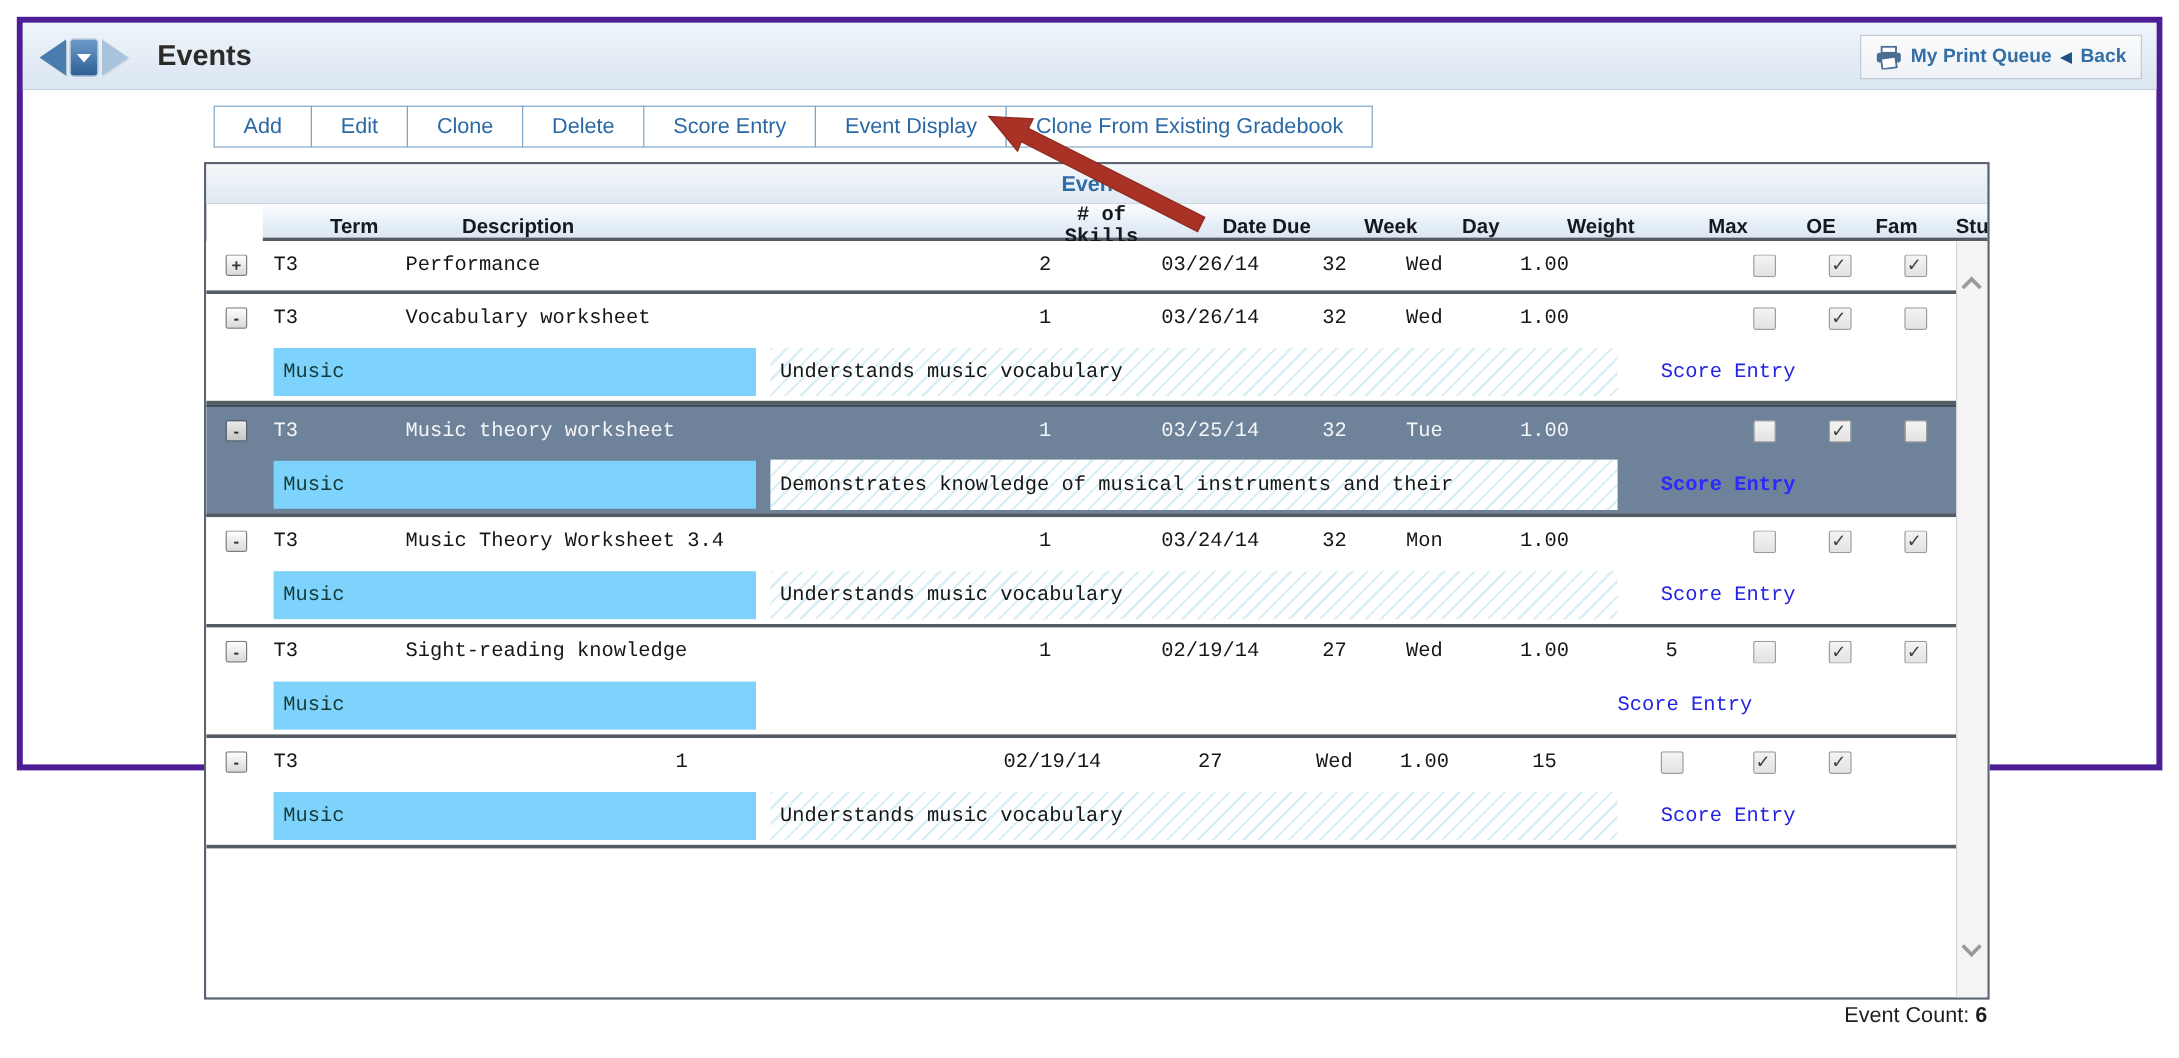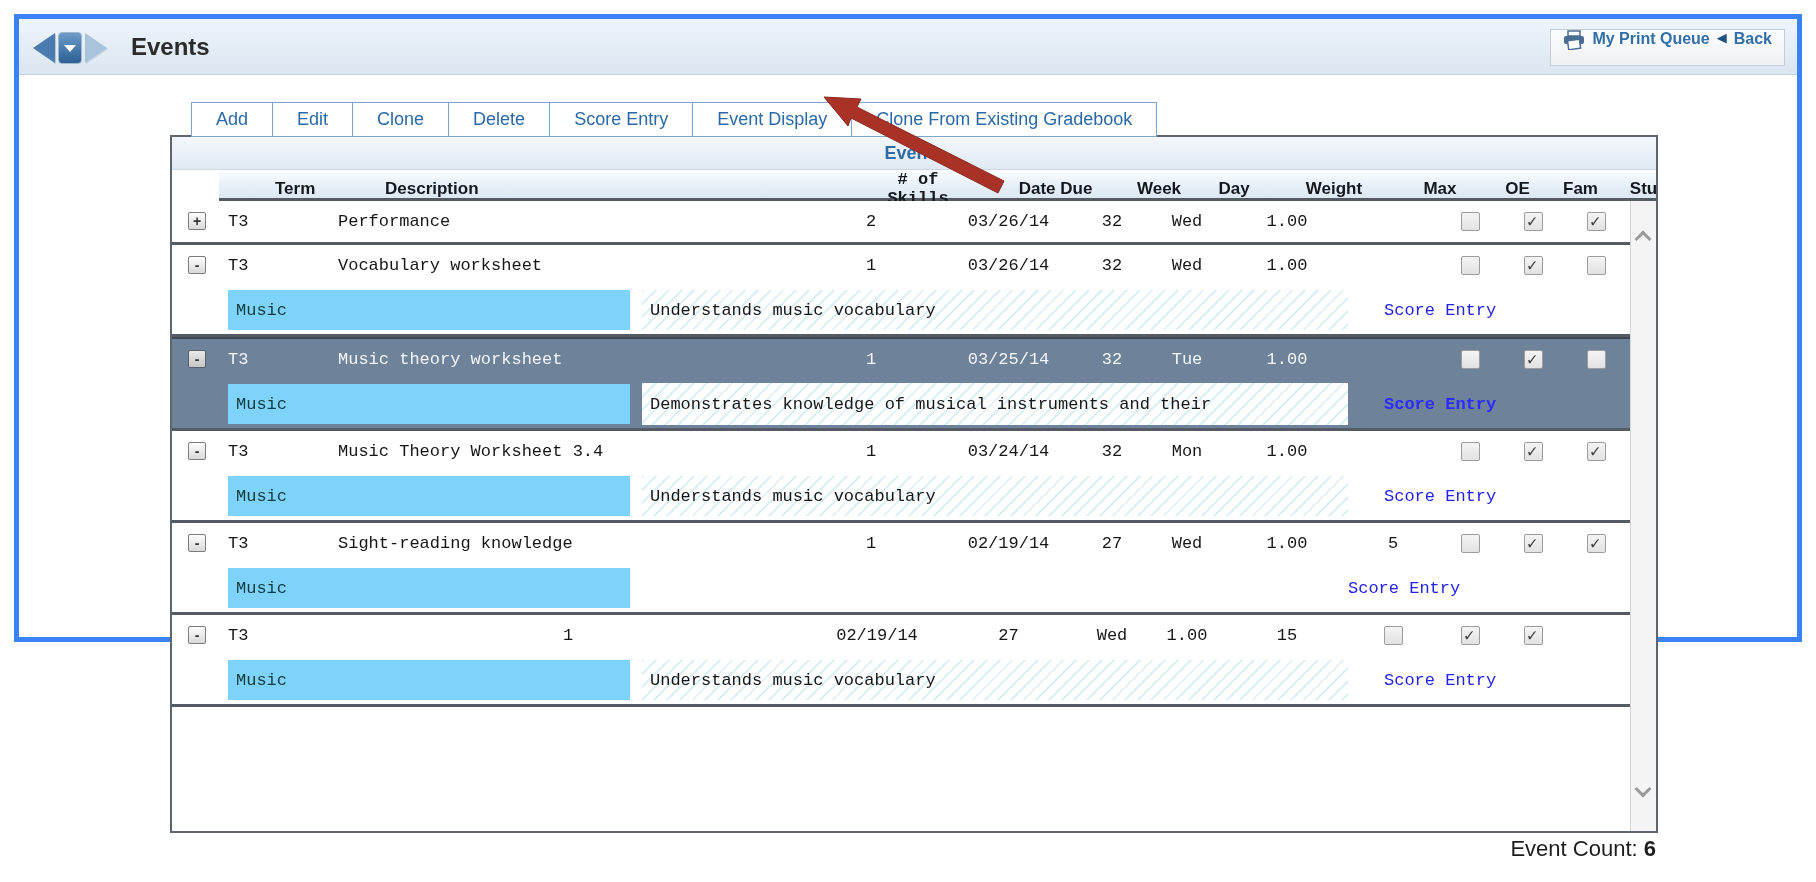--- a/index.html
+++ b/index.html
@@ -1,46 +1,46 @@
 <!DOCTYPE html>
 <html><head>
 <meta charset="utf-8">
 <style>
   * { margin:0; padding:0; box-sizing:border-box; }
   html,body { background:#ffffff; width:1816px; height:882px; overflow:hidden;
               font-family:"Liberation Sans", sans-serif; }
 
   .frame { position:absolute; left:14px; top:14px; width:1788px; height:628px;
-           border:5px solid #3b82f6; background:#fff;padding-left:44px; }
+           border:5px solid #4c1d95; background:#fff;padding-left:44px; }
 
   
   .topbar { position:absolute; left:0; top:0; right:0; height:56px;
             background:linear-gradient(#eef4fa, #dbe6f1);
             border-bottom:1px solid #c2cfdc; }
   .navcluster { position:absolute; left:14px; top:13px; display:flex; align-items:center; gap:3px; }
   .tri-left { width:0; height:0; border-top:15px solid transparent; border-bottom:15px solid transparent;
               border-right:22px solid #4a7cb0; cursor:pointer; filter:drop-shadow(1px 1px 0 #b9c8d6); }
   .nav-drop { width:24px; height:32px; border-radius:4px;
               background:linear-gradient(#6d9cc9,#2d5f94); border:1px solid #9fb6cc;
               display:flex; align-items:center; justify-content:center; cursor:pointer; }
   .tri-down { width:0; height:0; border-left:6px solid transparent; border-right:6px solid transparent;
               border-top:7px solid #fff; }
   .tri-right { width:0; height:0; border-top:15px solid transparent; border-bottom:15px solid transparent;
                border-left:22px solid #a9c3dd; cursor:pointer; filter:drop-shadow(1px 1px 0 #c4d2df); }
   .pagetitle { position:absolute; left:112px; top:14px; font-size:24px; font-weight:bold; color:#2b2b2b; }
 
   .printbox { position:absolute; right:12px; top:10px; height:37px;
               background:linear-gradient(#fbfcfd,#eef1f5); border:1px solid #c3cbd4;
-              display:flex; gap:7px; padding:0 12px;
+              display:flex; align-items:center; gap:7px; padding:0 12px;
               font-size:16px; color:#336fa7; }
   .printbox a { color:#336fa7; text-decoration:none; cursor:pointer; font-weight:bold; }
   .back-tri { color:#1d4f80; font-size:13px; }
 
   
-  .toolbar { position:absolute; left:172px; top:69px; display:flex; z-index:3;margin-top:14px; }
+  .toolbar { position:absolute; left:159px; top:69px; display:flex; z-index:3; }
   .tbtn { height:35px; padding:0 24px; display:flex; align-items:center; justify-content:center;
           background:#fff; border:1px solid #7fa6c9; margin-left:-1px;
           color:#2a69a5; font-size:18px; cursor:pointer; white-space:nowrap; }
   .tbtn:first-child { margin-left:0; }
 
   
   .evtable { position:absolute; left:151px; top:116px; width:1488px;
              border:2px solid #5d6570; background:#fff; }
   .ttitle { height:33px; background:linear-gradient(#f3f7fb,#e0e9f2);
             display:flex; align-items:center; justify-content:center;
@@ -88,21 +88,21 @@
   .event-block.selected .score-link { color:#2b2bff; font-weight:bold; }
 
   
   .scrollstrip { position:absolute; right:0; top:0; bottom:0; width:26px;
                  background:#f4f4f4; border-left:1px solid #d6d6d6; cursor:pointer; }
   .chev { position:absolute; left:6px; width:12px; height:12px;
           border-left:3px solid #9a9a9a; border-top:3px solid #9a9a9a; }
   .chev.up { top:32px; transform:rotate(45deg); }
   .chev.down { bottom:36px; transform:rotate(225deg); }
 
-  .evcount { position:absolute; top:817px; right:141px; font-size:22px; color:#1d1d1d; }
+  .evcount { position:absolute; top:817px; right:141px; font-size:18px; color:#1d1d1d; }
   .evcount b { font-weight:bold; }
 
   
   .red-arrow { position:absolute; left:777px; top:66px; width:240px; height:130px;
                z-index:5; pointer-events:none; }
 </style>
 </head>
 <body>
 
 <div class="frame">

